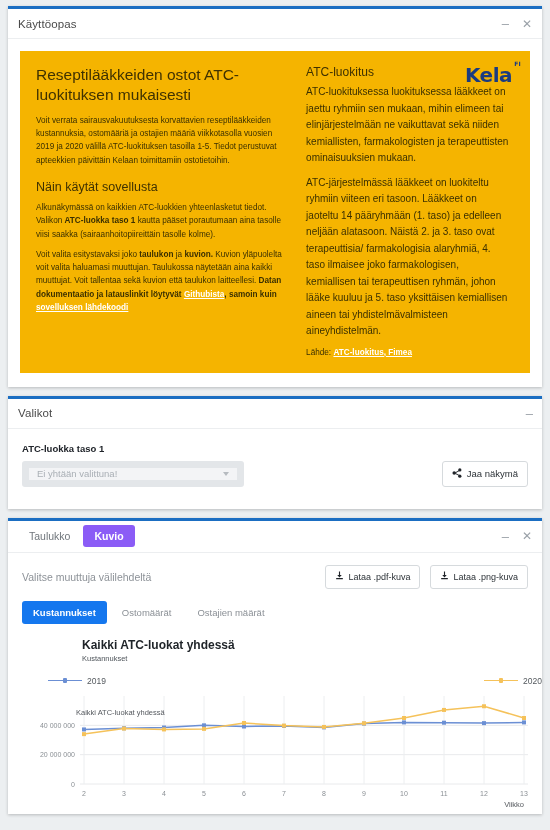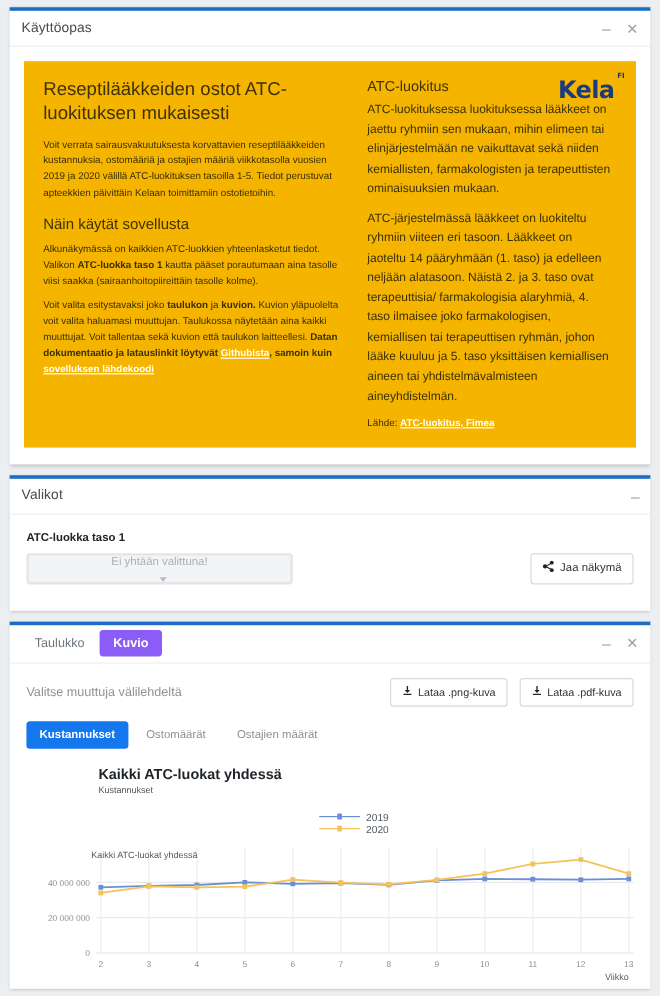--- a/index.html
+++ b/index.html
@@ -144,30 +144,29 @@
   .field.f1 { flex: 1 1 48%; }
   .field.f2 { flex: 0 0 170px; }
   .field-label {
     font-size: 9.5px;
     font-weight: 700;
     color: #20242a;
     margin-bottom: 7px;
   }
   .select {
     height: 26px;
-    border: 2px solid #0ea5e9;
+    border: 7px solid #0ea5e9;
     border-radius: 3px;
     background: #fff;
     display: flex;
     align-items: center;
     padding: 0 8px;
     font-size: 9.5px;
     color: #3c4248;
     cursor: pointer;
-    flex-direction: column;
   }
   .select.muted { background: #f3f4f6; color: #a9afb5; border-color: #e3e6e9; }
   .select .val { flex: 1; overflow: hidden; white-space: nowrap; }
   .caret {
     width: 0; height: 0;
     border-left: 4px solid transparent;
     border-right: 4px solid transparent;
     border-top: 5px solid #6b7279;
     margin-left: 6px;
   }
@@ -256,24 +255,24 @@
     color: #1e2328;
     margin: 0 0 2px 74px;
   }
   .plot-sub {
     font-size: 7.5px;
     color: #4f555b;
     margin: 0 0 0 74px;
   }
   .legend {
     display: flex;
-    justify-content: flex-start;
-    align-items: center;
+    justify-content: space-between;
+    align-items: center;
+    gap: 16px;
     margin: 13px 0 6px 40px;
-    flex-direction: column;
   }
   .lg-item { display: flex; align-items: center; gap: 5px; }
   .lg-line { width: 34px; height: 1.5px; position: relative; }
   .lg-line i {
     position: absolute; top: -1.5px; left: 50%;
     margin-left: -2.2px;
     width: 4.5px; height: 4.5px;
     border-radius: 1px;
   }
   .lg-text { font-size: 8.5px; color: #54595e; }
@@ -382,30 +381,30 @@
 
     <div class="chart-tools">
       <span class="tools-hint">Valitse muuttuja välilehdeltä</span>
       <button class="dl-btn">
         <span>
           <svg width="9" height="9" viewBox="0 0 16 16" fill="#20242a" aria-hidden="true">
             <path d="M7 1h2v6h3l-4 4.5L4 7h3z"></path>
               <rect x="2" y="12.5" width="12" height="2.2" rx=".6"></rect>
           </svg>
         </span>
-        <span>Lataa .png-kuva</span>
+        <span>Lataa .pdf-kuva</span>
       </button>
       <button class="dl-btn">
         <span>
           <svg width="9" height="9" viewBox="0 0 16 16" fill="#20242a" aria-hidden="true">
             <path d="M7 1h2v6h3l-4 4.5L4 7h3z"></path>
               <rect x="2" y="12.5" width="12" height="2.2" rx=".6"></rect>
           </svg>
         </span>
-        <span>Lataa .pdf-kuva</span>
+        <span>Lataa .png-kuva</span>
       </button>
     </div>
 
     <div class="var-tabs">
       <span class="vtab active">Kustannukset</span>
       <span class="vtab">Ostomäärät</span>
       <span class="vtab">Ostajien määrät</span>
     </div>
 
     <div class="plot-wrap">

